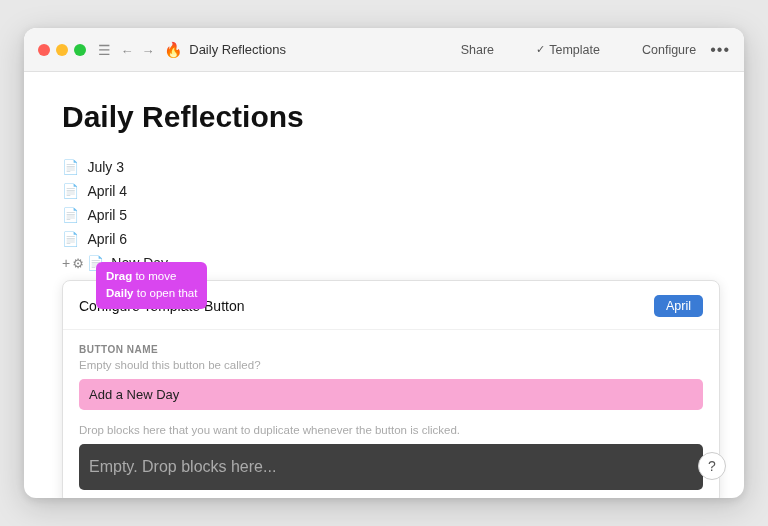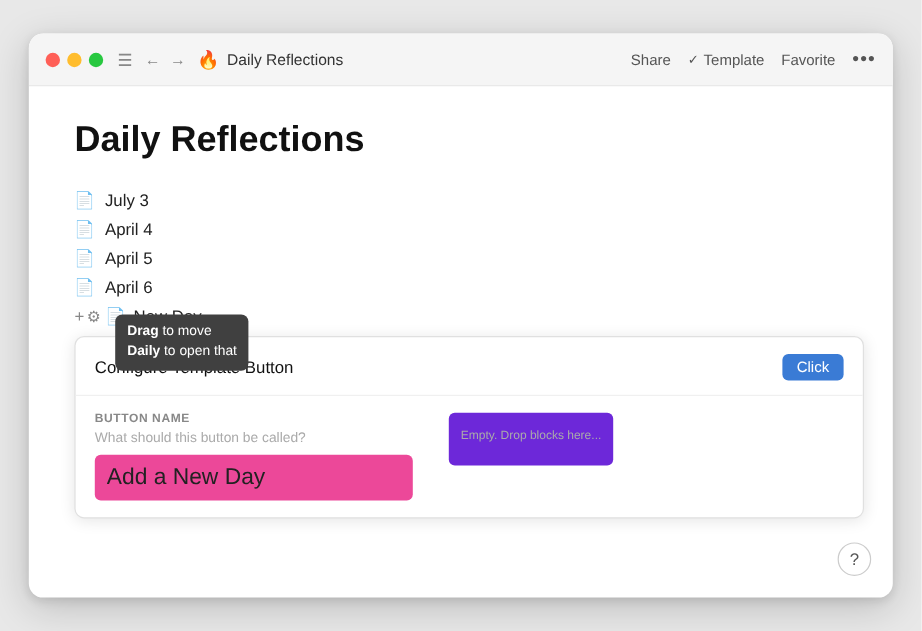--- a/index.html
+++ b/index.html
@@ -93,20 +93,21 @@
       gap: 14px;
     }
 
     .titlebar-action-btn {
       font-size: 12.5px;
       color: #555;
       cursor: pointer;
       display: flex;
       align-items: center;
       gap: 4px;
+      margin-left: 28px;
     }
 
     .check-icon {
       color: #555;
       font-size: 11px;
     }
 
     .more-btn {
       font-size: 16px;
       color: #555;
@@ -169,21 +170,21 @@
       display: flex;
       align-items: center;
       gap: 6px;
     }
 
     
     .tooltip {
       position: absolute;
       left: 72px;
       top: 190px;
-      background: #404040;
+      background: #d946ef;
       color: #fff;
       border-radius: 6px;
       padding: 6px 10px;
       font-size: 11.5px;
       line-height: 1.5;
       white-space: nowrap;
       z-index: 100;
     }
 
     .tooltip strong {
@@ -225,22 +226,22 @@
       border-radius: 5px;
       padding: 4px 12px;
       font-size: 12.5px;
       cursor: pointer;
       font-weight: 500;
     }
 
     .configure-body {
       padding: 14px 16px 14px 16px;
       display: flex;
-      flex-direction: row;
-      gap: 30px;
+      flex-direction: column;
+      gap: 14px;
     }
 
     .field-group {
       display: flex;
       flex-direction: column;
       gap: 4px;
     }
 
     .field-label {
       font-size: 10px;
@@ -250,35 +251,35 @@
       text-transform: uppercase;
     }
 
     .field-sublabel {
       font-size: 11.5px;
       color: #aaa;
       margin-bottom: 4px;
     }
 
     .field-input {
-      background: #ec4899;
+      background: #f9a8d4;
       border: none;
       border-radius: 5px;
       padding: 8px 10px;
-      font-size: 19px;
+      font-size: 13px;
       color: #222;
       width: 100%;
     }
 
     .field-drop-area {
-      background: #6d28d9;
+      background: #404040;
       border: none;
       border-radius: 5px;
       padding: 14px 10px;
-      font-size: 10px;
+      font-size: 16px;
       color: #aaa;
       width: 100%;
       min-height: 44px;
     }
 
     
     .help-btn {
       position: absolute;
       bottom: 18px;
       right: 18px;
@@ -318,21 +319,21 @@
       <span class="title-emoji">🔥</span>
       <span>Daily Reflections</span>
     </div>
 
     <div class="titlebar-actions">
       <span class="titlebar-action-btn">Share</span>
       <span class="titlebar-action-btn">
         <span class="check-icon">✓</span>
         <span>Template</span>
       </span>
-      <span class="titlebar-action-btn">Favorite</span>
+      <span class="titlebar-action-btn">Configure</span>
       <span class="more-btn">•••</span>
     </div>
   </div>
 
   <div class="content">
 
     <h1 class="page-title">Daily Reflections</h1>
 
     <ul class="doc-list">
 
@@ -366,29 +367,30 @@
     </div>
 
     <div class="tooltip">
       <strong>Drag</strong><span> to move</span><br>
       <strong>Daily</strong><span> to open that</span>
     </div>
 
     <div class="configure-panel">
       <div class="configure-header">
         <span class="configure-title">Configure Template Button</span>
-        <button class="close-button">Click</button>
+        <button class="close-button">April</button>
       </div>
       <div class="configure-body">
         <div class="field-group">
           <span class="field-label">BUTTON NAME</span>
-          <span class="field-sublabel">What should this button be called?</span>
+          <span class="field-sublabel">Empty should this button be called?</span>
           <input class="field-input" type="text" value="Add a New Day" style="">
         </div>
         <div class="field-group">
+          <span class="field-sublabel">Drop blocks here that you want to duplicate whenever the button is clicked.</span>
           <div class="field-drop-area">Empty. Drop blocks here...</div>
         </div>
       </div>
     </div>
 
     <div class="help-btn">?</div>
 
   </div>
 </div>
 

